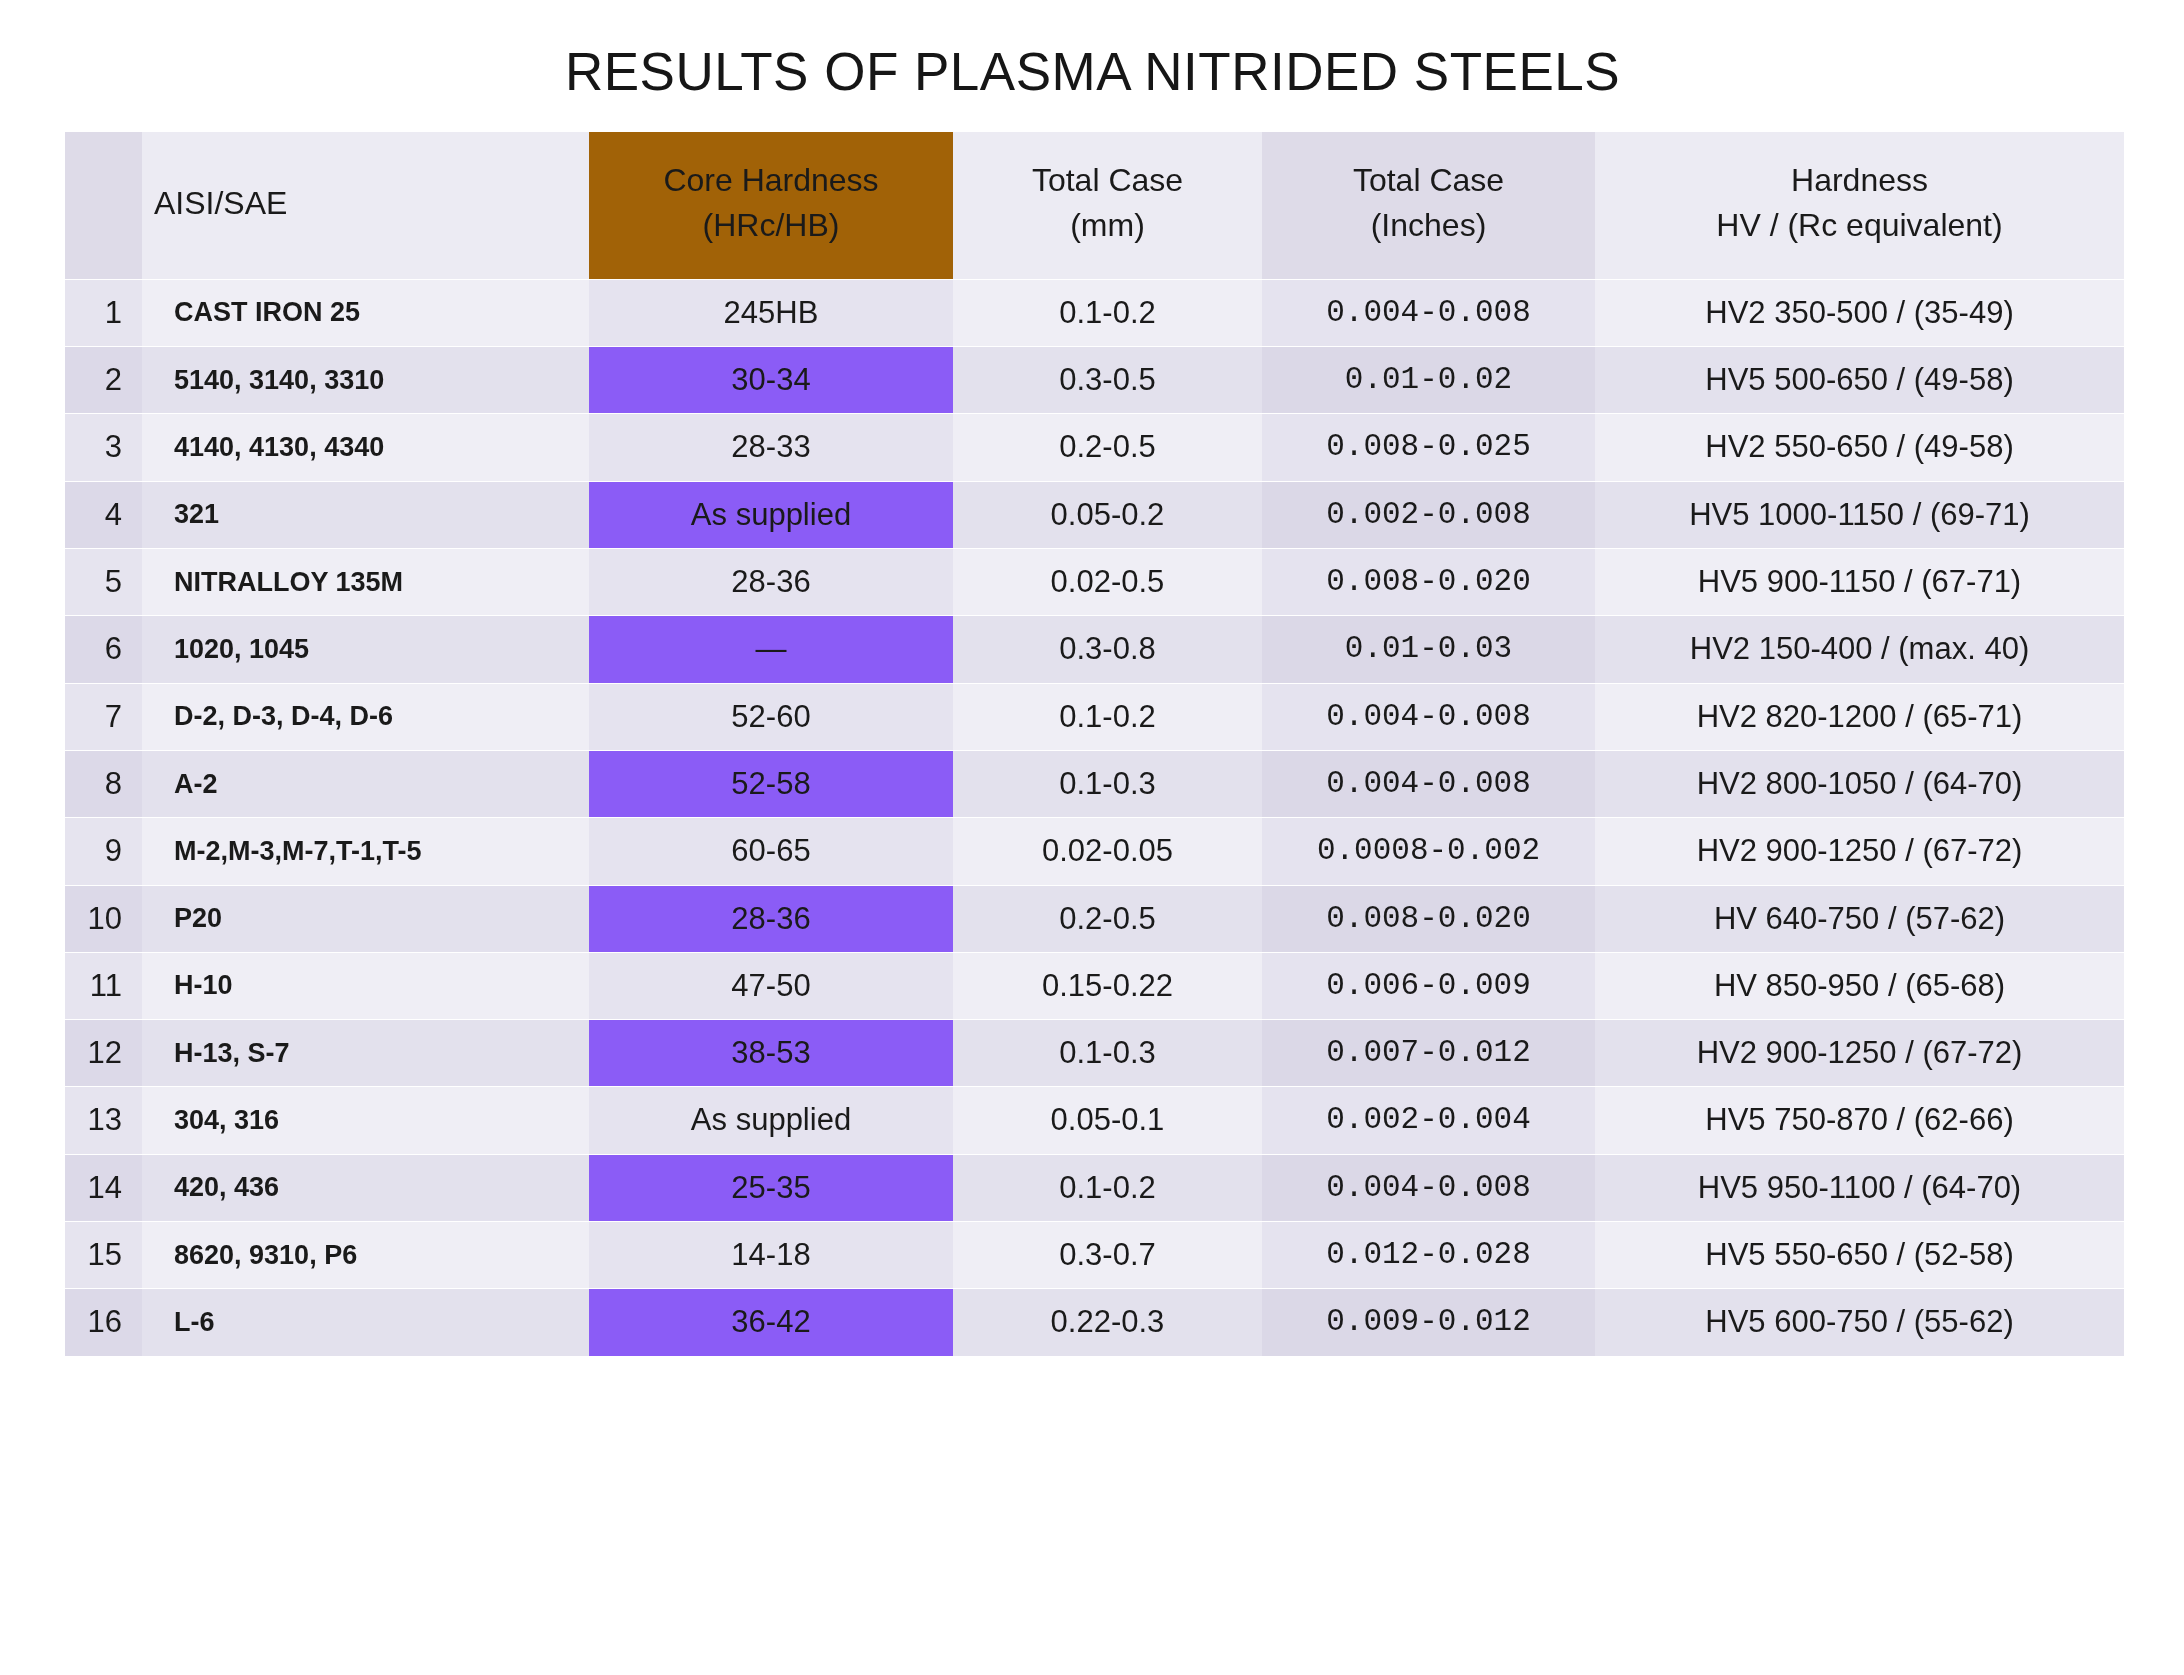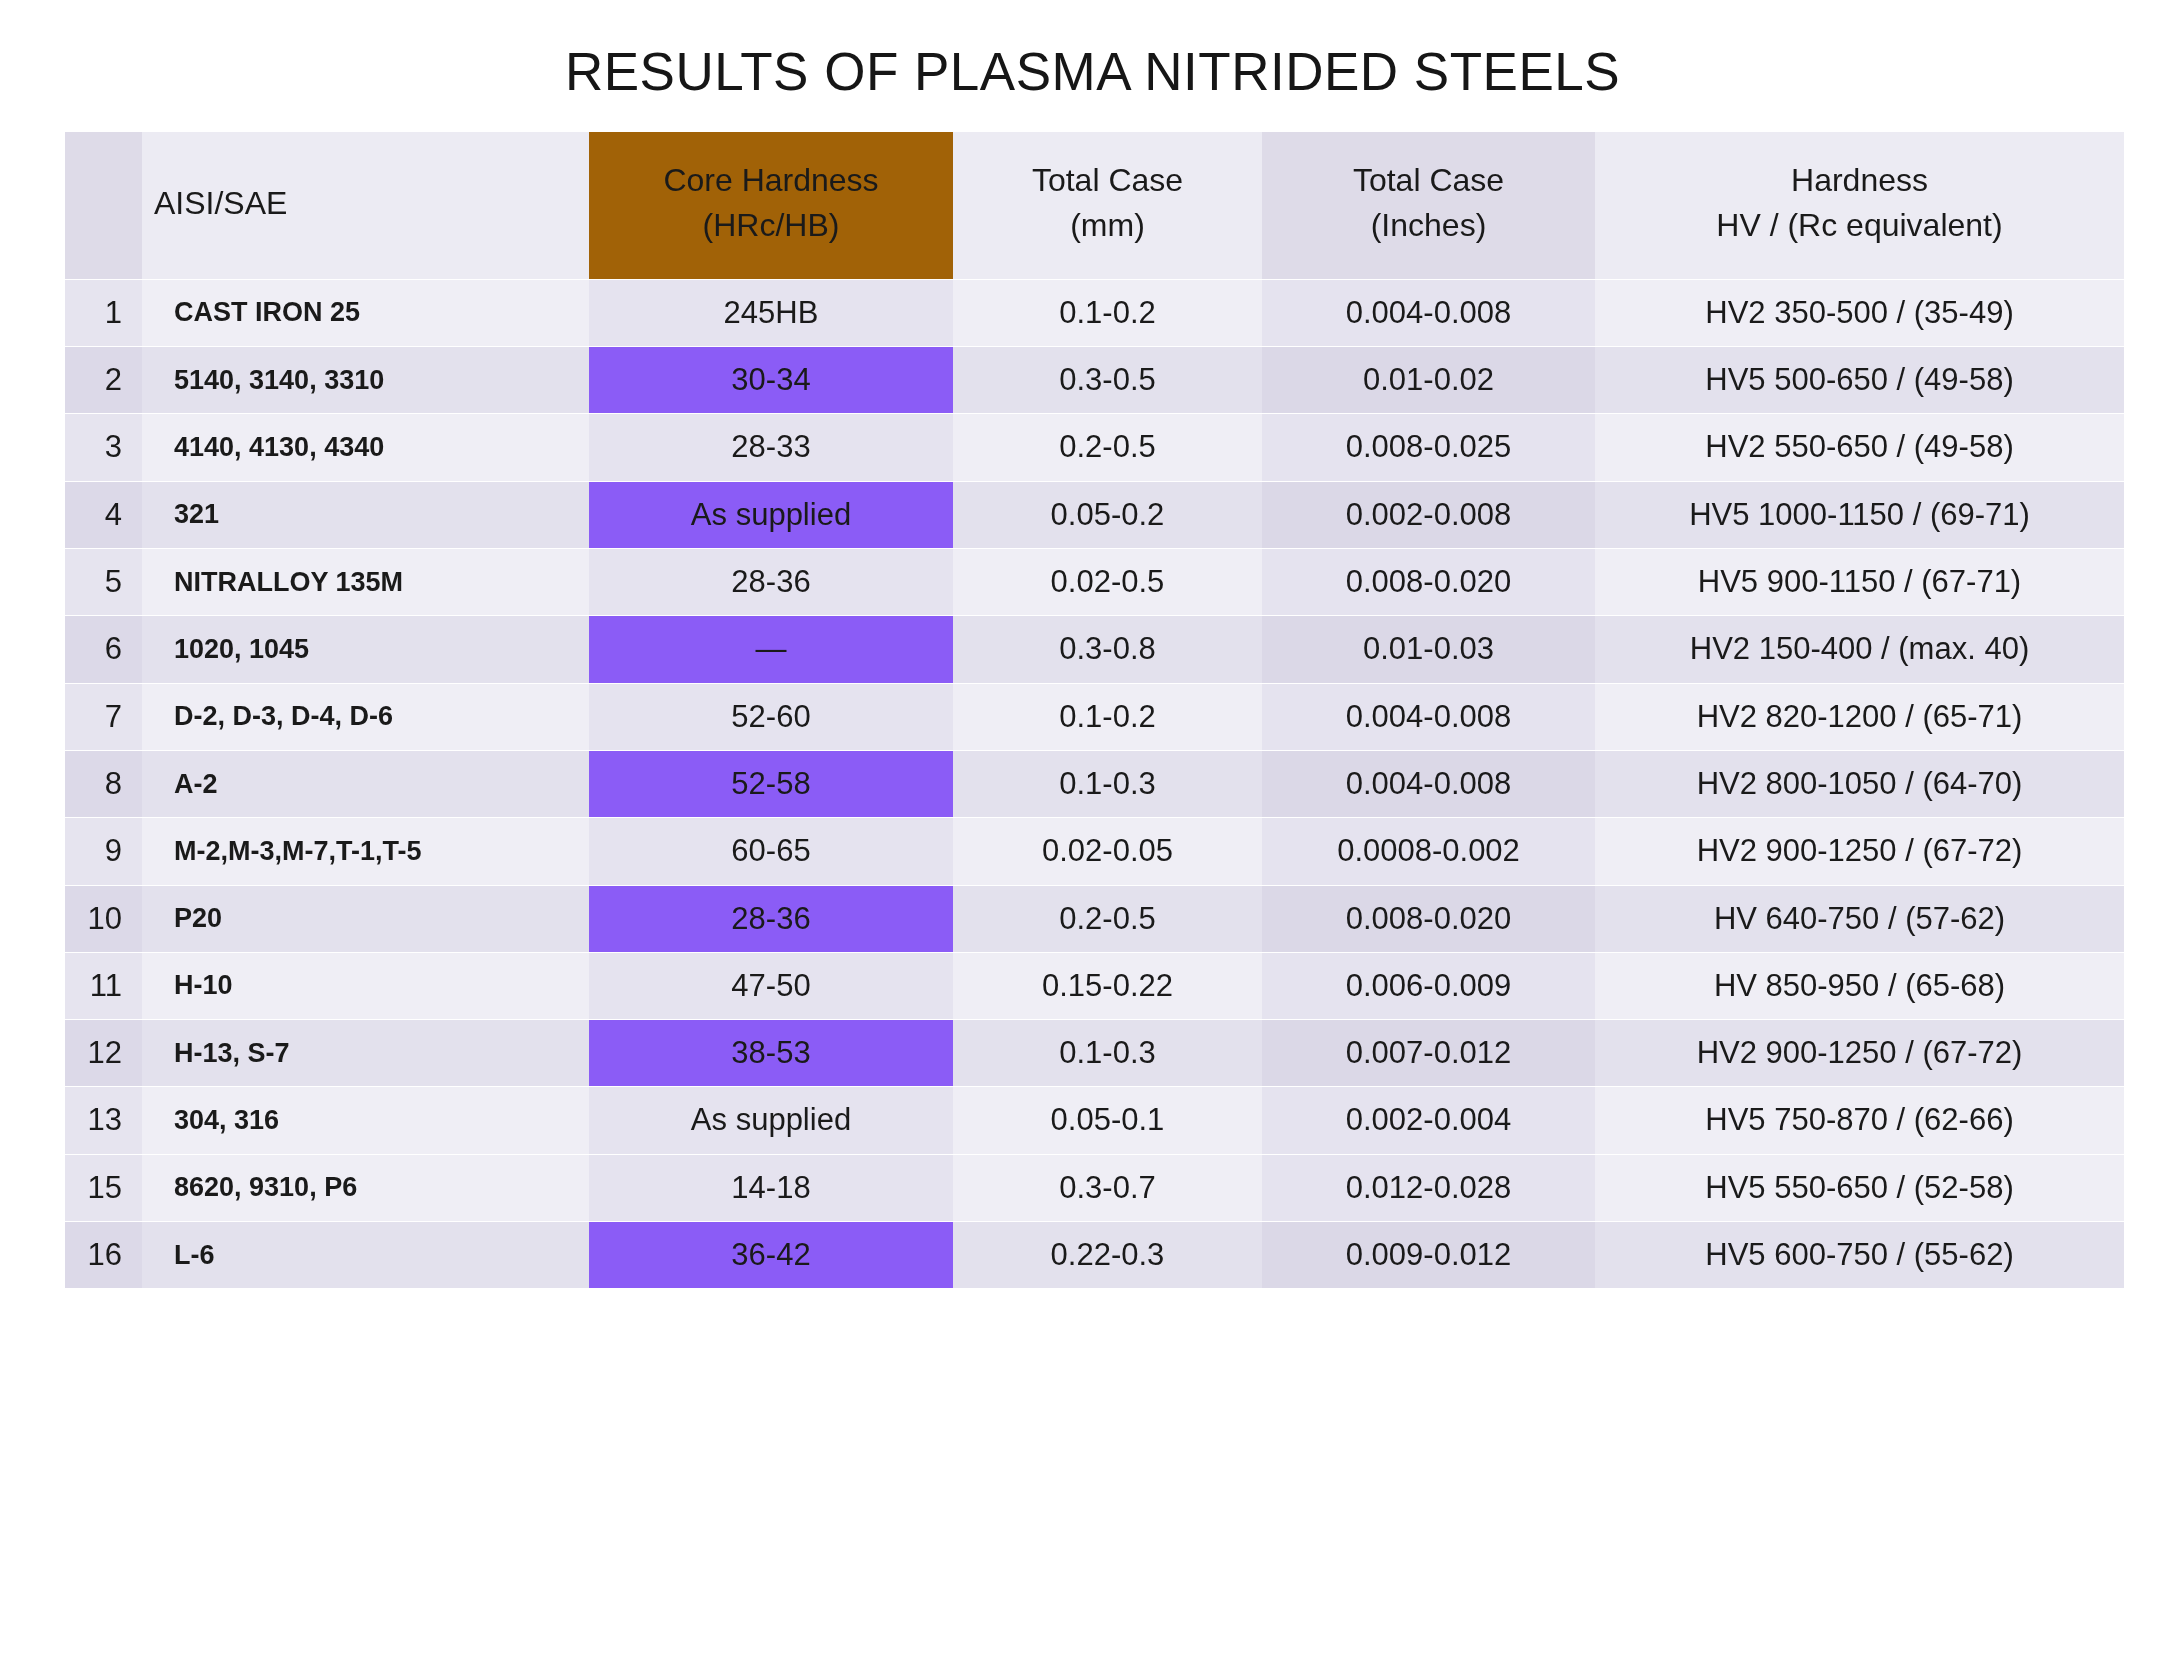--- a/index.html
+++ b/index.html
@@ -81,21 +81,21 @@
     text-align: left;
     padding-left: 32px;
     font-size: 27px;
     font-weight: bold;
   }
   tbody td.c-core { text-align: center; }
   tbody tr.odd td.c-core { background: #e5e3ef; }
   tbody tr.even td.c-core { background: #8b5cf6; }
 
   tbody td.c-mm { text-align: center; }
-  tbody td.c-in { text-align: center; }
+  tbody td.c-in { text-align: center; font-family: Liberation Mono, monospace; }
   tbody tr.odd td.c-in { background: #e5e3ef; }
   tbody tr.even td.c-in { background: #dbd8e7; }
 
   tbody td.c-hv { text-align: center; }
 
   .hdr-line { display: block; }
 </style>
 </head>
 <body>
 
@@ -235,20 +235,28 @@
             <td class="c-hv">HV2 900-1250 / (67-72)</td>
           </tr>
           <tr class="odd">
             <td class="c-idx">13</td>
             <td class="c-name">304, 316</td>
             <td class="c-core">As supplied</td>
             <td class="c-mm">0.05-0.1</td>
             <td class="c-in">0.002-0.004</td>
             <td class="c-hv">HV5 750-870 / (62-66)</td>
           </tr>
+          <tr class="even">
+            <td class="c-idx">14</td>
+            <td class="c-name">420, 436</td>
+            <td class="c-core">25-35</td>
+            <td class="c-mm">0.1-0.2</td>
+            <td class="c-in">0.004-0.008</td>
+            <td class="c-hv">HV5 950-1100 / (64-70)</td>
+          </tr>
           <tr class="odd">
             <td class="c-idx">15</td>
             <td class="c-name">8620, 9310, P6</td>
             <td class="c-core">14-18</td>
             <td class="c-mm">0.3-0.7</td>
             <td class="c-in">0.012-0.028</td>
             <td class="c-hv">HV5 550-650 / (52-58)</td>
           </tr>
           <tr class="even">
             <td class="c-idx">16</td>

